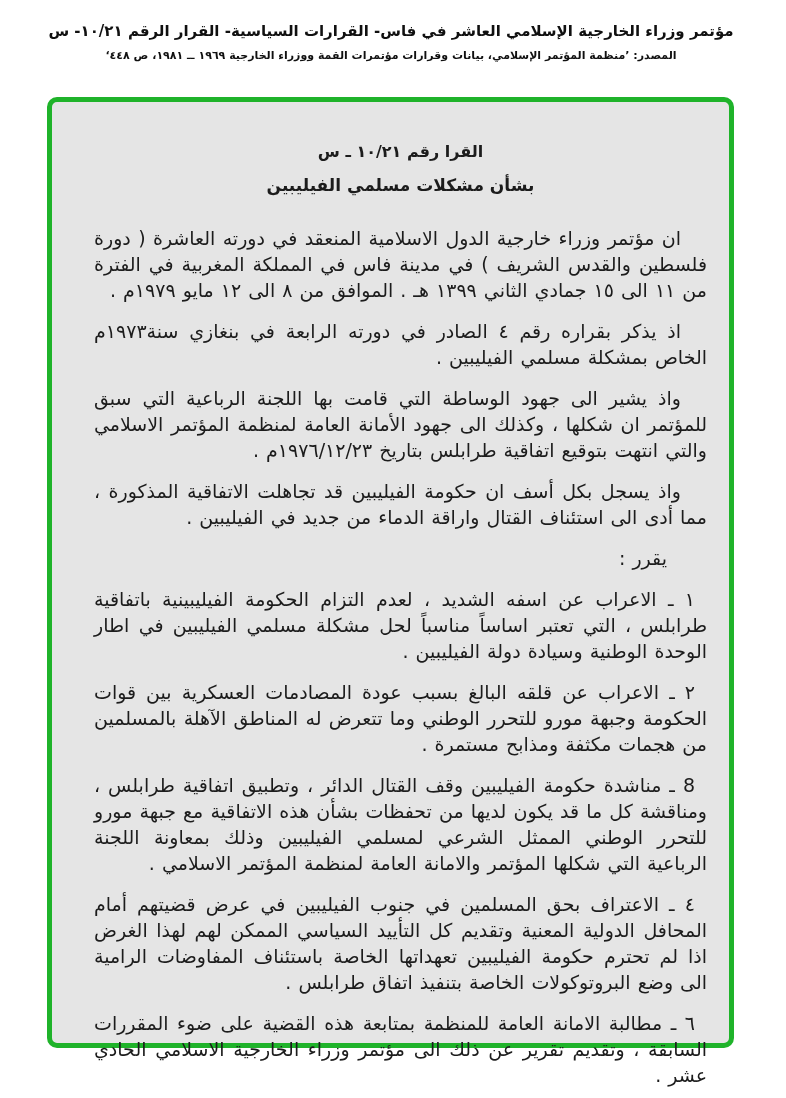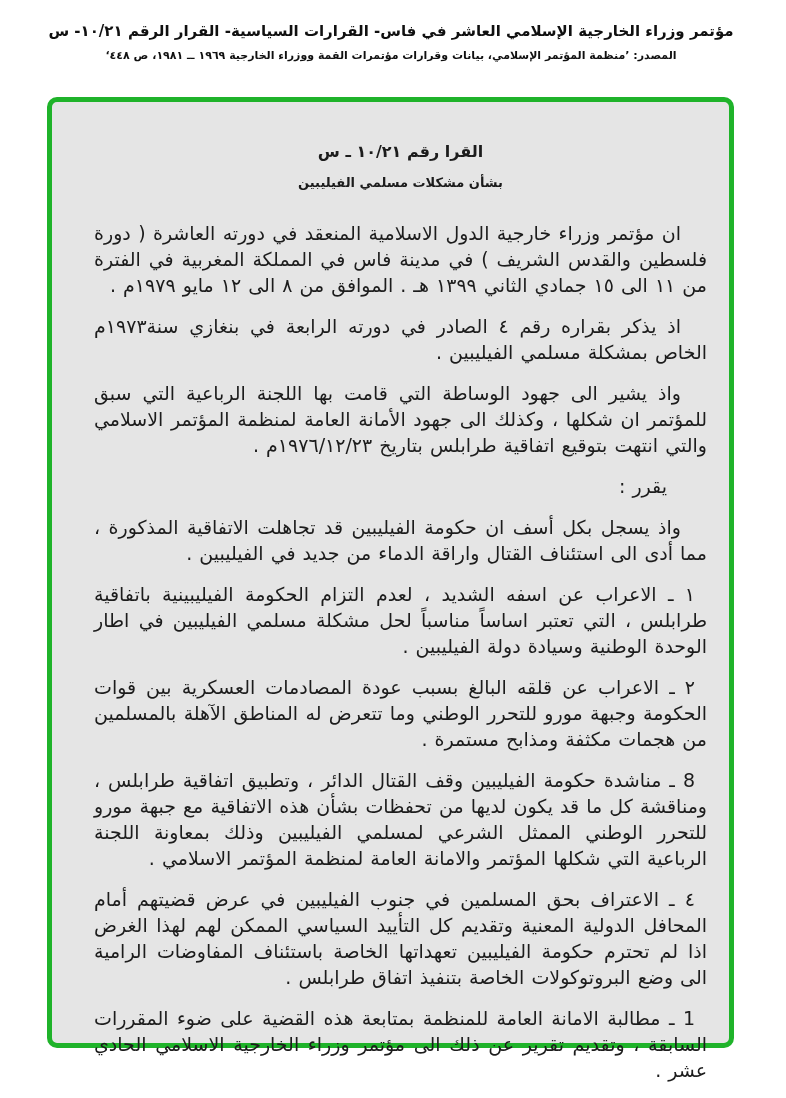--- a/index.html
+++ b/index.html
@@ -49,21 +49,21 @@
   }
   .t1{
     text-align:center;
     font-weight:bold;
     font-size:16px;
     margin:16px 0 14px;
   }
   .t2{
     text-align:center;
     font-weight:bold;
-    font-size:13px;
+    font-size:17px;
     margin:0 0 30px;
   }
   .para{
     font-size:19px;
     line-height:26px;
     margin:0 0 15px;
     text-align:justify;
     text-indent:26px;
     word-spacing:1px;
   }
@@ -94,32 +94,32 @@
       <div class="t1">القرا رقم ١٠/٢١ ـ س</div>
 
       <div class="t2">بشأن مشكلات مسلمي الفيليبين</div>
 
       <p class="para">ان مؤتمر وزراء خارجية الدول الاسلامية المنعقد في دورته العاشرة ( دورة فلسطين والقدس الشريف ) في مدينة فاس في المملكة المغربية في الفترة من ١١ الى ١٥ جمادي الثاني ١٣٩٩ هـ . الموافق من ٨ الى ١٢ مايو ١٩٧٩م .</p>
 
       <p class="para">اذ يذكر بقراره رقم ٤ الصادر في دورته الرابعة في بنغازي سنة١٩٧٣م الخاص بمشكلة مسلمي الفيليبين .</p>
 
       <p class="para">واذ يشير الى جهود الوساطة التي قامت بها اللجنة الرباعية التي سبق للمؤتمر ان شكلها ، وكذلك الى جهود الأمانة العامة لمنظمة المؤتمر الاسلامي والتي انتهت بتوقيع اتفاقية طرابلس بتاريخ ١٩٧٦/١٢/٢٣م .</p>
 
+      <p class="para">واذ يسجل بكل أسف ان حكومة الفيليبين قد تجاهلت الاتفاقية المذكورة ، مما أدى الى استئناف القتال واراقة الدماء من جديد في الفيليبين .</p>
+
       <p class="para decides">يقرر :</p>
-
-      <p class="para">واذ يسجل بكل أسف ان حكومة الفيليبين قد تجاهلت الاتفاقية المذكورة ، مما أدى الى استئناف القتال واراقة الدماء من جديد في الفيليبين .</p>
 
       <p class="para item">١ ـ الاعراب عن اسفه الشديد ، لعدم التزام الحكومة الفيليبينية باتفاقية طرابلس ، التي تعتبر اساساً مناسباً لحل مشكلة  مسلمي الفيليبين في اطار الوحدة الوطنية وسيادة دولة الفيليبين .</p>
 
       <p class="para item">٢ ـ الاعراب عن قلقه البالغ بسبب عودة المصادمات العسكرية بين قوات الحكومة وجبهة مورو للتحرر الوطني وما تتعرض له المناطق الآهلة بالمسلمين من هجمات مكثفة ومذابح مستمرة .</p>
 
       <p class="para item">8 ـ مناشدة حكومة الفيليبين وقف القتال الدائر ، وتطبيق اتفاقية طرابلس ، ومناقشة كل ما قد يكون لديها من تحفظات بشأن هذه الاتفاقية مع جبهة مورو للتحرر الوطني الممثل الشرعي لمسلمي الفيليبين وذلك بمعاونة اللجنة الرباعية التي شكلها المؤتمر والامانة العامة لمنظمة المؤتمر الاسلامي .</p>
 
       <p class="para item">٤ ـ الاعتراف بحق المسلمين في جنوب الفيليبين في عرض قضيتهم أمام المحافل الدولية المعنية وتقديم كل التأييد السياسي الممكن لهم لهذا الغرض اذا لم تحترم  حكومة الفيليبين تعهداتها الخاصة باستئناف المفاوضات الرامية الى وضع البروتوكولات الخاصة بتنفيذ اتفاق طرابلس .</p>
 
 
 
-      <p class="para item">1 ـ مطالبة الامانة العامة للمنظمة بمتابعة هذه القضية على ضوء المقررات السابقة ، وتقديم تقرير عن ذلك الى مؤتمر وزراء الخارجية الاسلامي الحادي عشر .</p>
+      <p class="para item">٦ ـ مطالبة الامانة العامة للمنظمة بمتابعة هذه القضية على ضوء المقررات السابقة ، وتقديم تقرير عن ذلك الى مؤتمر وزراء الخارجية الاسلامي الحادي عشر .</p>
 
     </div>
   </div>
 
 </div>
 
 </body></html>

